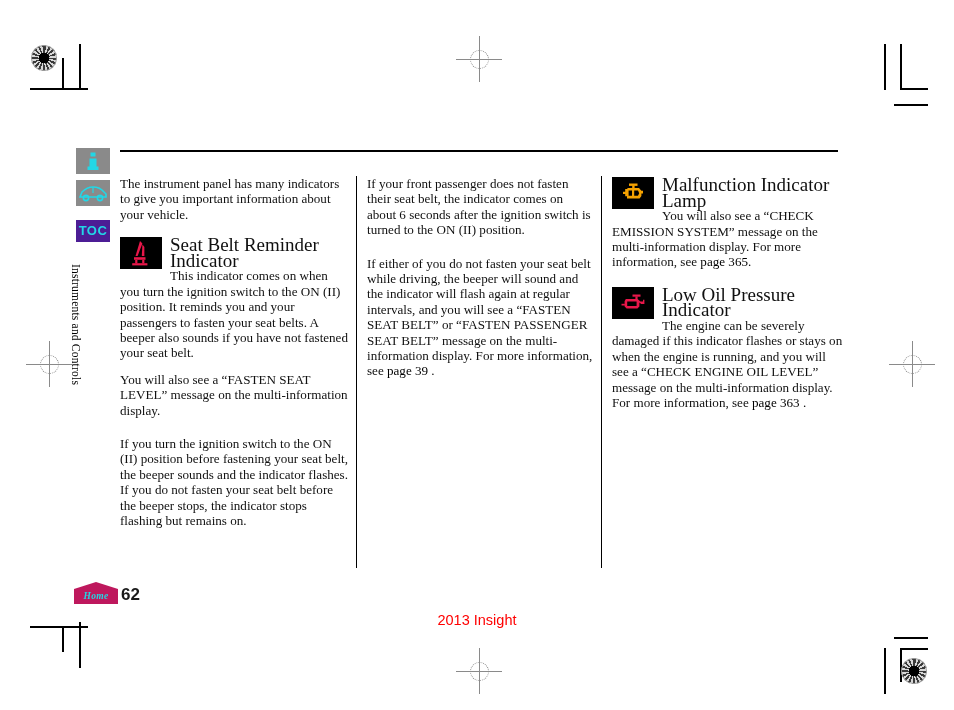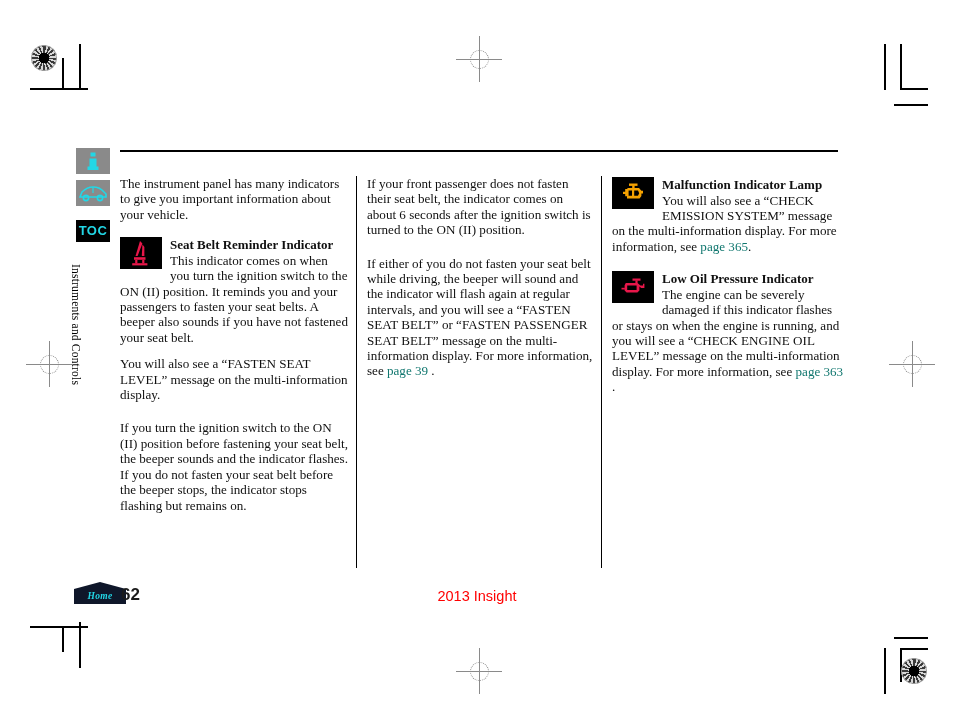--- a/index.html
+++ b/index.html
@@ -63,21 +63,21 @@
   .side-btn {
     width: 34px;
     height: 26px;
     background: #8a8a8a;
     margin-bottom: 6px;
     position: relative;
   }
   .side-btn svg { display: block; }
   .toc-btn {
     width: 34px; height: 22px;
-    background: #000000;
+    background: #4c1d95;
     color: #22d7e6;
     font-family: "Liberation Sans", sans-serif;
     font-weight: bold;
     font-size: 13px;
     letter-spacing: 0.5px;
     text-align: center;
     line-height: 22px;
   }
   #side-vertical-label {
     position: absolute;
@@ -146,44 +146,44 @@
   .ind-icon {
     float: left;
     width: 42px;
     height: 32px;
     background: #000;
     margin: 1px 8px 1px 0;
     position: relative;
   }
   .ind-icon svg { position: absolute; left: 0; top: 0; }
   .ind-title {
-    font-weight: bold;
-    font-size: 13px;
+    font-weight: normal;
+    font-size: 19px;
     line-height: 15.6px;
     padding-top: 1px;
   }
   .ind-body {
     clear: none;
     font-size: 13.1px;
     line-height: 15.4px;
   }
 
-  .ref { color: #0f766e; }
+  .ref { color: #000000; }
 
   
   #footer-home {
     position: absolute;
     left: 74px;
     top: 582px;
     width: 44px;
     height: 22px;
   }
   #footer-home .house {
-    width: 52px; height: 22px;
-    background: #0f172a;
+    width: 44px; height: 22px;
+    background: #be185d;
     clip-path: polygon(50% 0%, 100% 32%, 100% 100%, 0% 100%, 0% 32%);
     position: relative;
   }
   #footer-home .house-label {
     position: absolute;
     left: 0; right: 0;
     bottom: 3px;
     text-align: center;
     font-family: "Liberation Serif", serif;
     font-style: italic;
@@ -196,21 +196,21 @@
     position: absolute;
     left: 121px;
     top: 585px;
     font-family: "Liberation Sans", sans-serif;
     font-weight: bold;
     font-size: 17px;
     color: #1a1a1a;
   }
   #model-year {
     position: absolute;
-    left: 0; top: 588px;
+    left: 0; top: 612px;
     width: 954px;
     text-align: center;
     font-family: "Liberation Sans", sans-serif;
     font-size: 14.5px;
     color: #ff0000;
   }
 </style>
 </head>
 <body>
 

